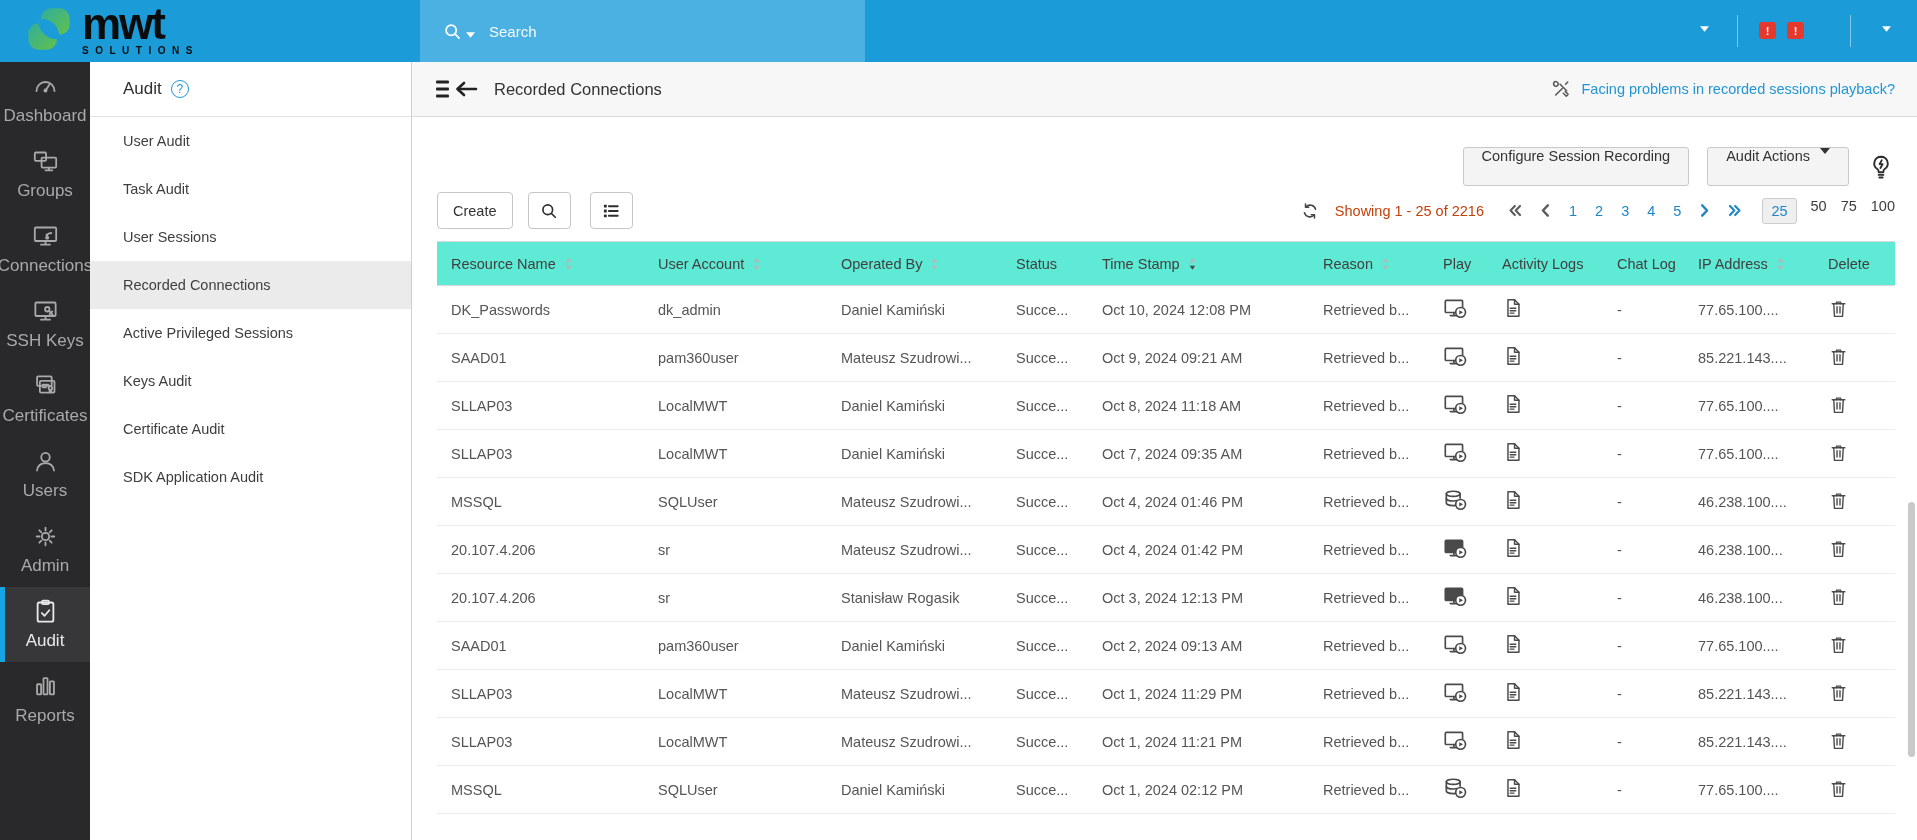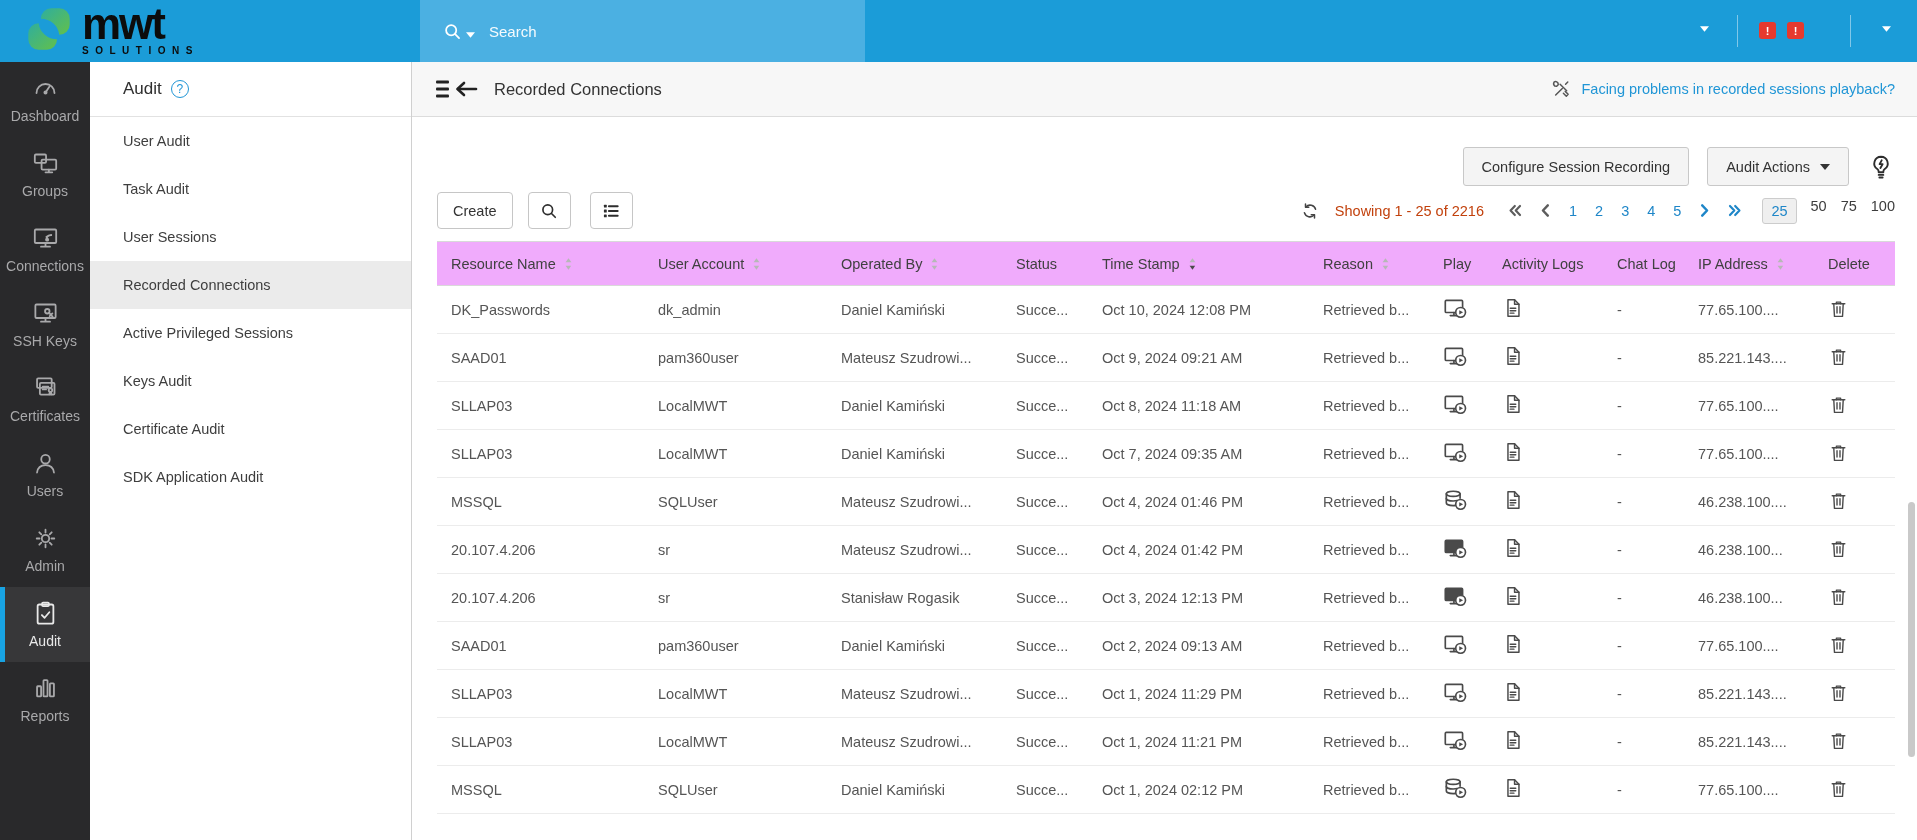--- a/index.html
+++ b/index.html
@@ -25,21 +25,21 @@
   .topbar-right { flex:1; display:flex; align-items:center; justify-content:flex-end; gap:28px; padding-right:26px; color:#fff; }
   .tb-icon { position:relative; display:inline-flex; align-items:flex-end; cursor:pointer; }
   .tb-caret { width:9px; height:6px; margin:0 0 4px 3px; }
   .tb-badge { position:absolute; top:-9px; right:-10px; background:var(--badge,#e6392e); color:#fff; width:17px; height:17px; border-radius:3px; font-size:11px; font-weight:bold; display:flex; align-items:center; justify-content:center; }
   .tb-divider { width:1px; height:32px; background:rgba(255,255,255,.45); }
 
   
   .sidebar { position:absolute; top:62px; left:0; bottom:0; width:90px; background:var(--sidebar,#29292b); }
   .side-item { position:relative; height:75px; display:flex; flex-direction:column; align-items:center; justify-content:center; gap:6px; color:#a9a9ab; cursor:pointer; }
   .side-item .s-icon svg { width:27px; height:27px; }
-  .side-item .s-label { font-size:14px; }
+  .side-item .s-label { font-size:17px; }
   .side-item.active { background:var(--sidebar_active,#373739); color:#e9e9e9; }
   .side-bar-accent { position:absolute; left:0; top:0; bottom:0; width:5px; }
 
   
   .panel { position:absolute; top:62px; left:90px; bottom:0; width:322px; background:#fff; border-right:1px solid #d0d0d0; }
   .panel-header { height:55px; display:flex; align-items:center; gap:9px; padding-left:33px; border-bottom:1px solid #e2e2e2; }
   .panel-title { font-size:17px; color:#2f2f2f; }
   .help-circle { width:18px; height:18px; border:1.5px solid var(--link,#2196d6); color:var(--link,#2196d6); border-radius:50%; font-size:12px; display:inline-flex; align-items:center; justify-content:center; cursor:pointer; }
   .p-item { position:relative; height:48px; line-height:48px; padding-left:33px; font-size:14.5px; color:#3e3e3e; cursor:pointer; white-space:nowrap; }
   .p-item.active { background:var(--panel_active,#ebebeb); }
@@ -51,21 +51,21 @@
   .main-header { height:55px; background:var(--header_band,#f7f7f7); border-bottom:1px solid #dcdcdc; display:flex; align-items:center; padding:0 22px 0 24px; }
   .collapse-ic { width:42px; height:22px; color:#222; cursor:pointer; }
   .main-title { font-size:16.5px; color:#333; margin-left:16px; }
   .header-spacer { flex:1; }
   .help-link { display:flex; align-items:center; gap:9px; cursor:pointer; }
   .help-link .tools { width:22px; height:22px; color:#555; }
   .help-link .txt { font-size:14.5px; color:var(--link,#2196d6); }
 
   .content { padding:0 22px 0 25px; }
   .actions-row { margin-top:30px; display:flex; justify-content:flex-end; align-items:center; gap:18px; }
-  .btn { height:39px; padding:0 18px; background:#f4f4f4; border:1px solid #c8c8c8; border-radius:3px; font-size:14.5px; color:#333; display:inline-flex; align-items:center; gap:10px; cursor:pointer; font-family:inherit; }
+  .btn { height:39px; padding:0 18px; background:#f4f4f4; border:1px solid #c8c8c8; border-radius:3px; font-size:14.5px; color:#333; display:inline-flex; align-items:flex-start; gap:10px; cursor:pointer; font-family:inherit; }
   .btn .dcaret { width:10px; height:6px; color:#333; }
   .bulb { width:28px; height:28px; color:#2d2d2d; cursor:pointer; }
 
   .toolbar-row { margin-top:6px; display:flex; align-items:center; }
   .tbtn { height:37px; background:#fff; border:1px solid #c6c6c6; border-radius:4px; font-size:14.5px; color:#333; display:inline-flex; align-items:center; justify-content:center; cursor:pointer; font-family:inherit; }
   .create-btn { padding:0 15px; margin-right:15px; }
   .select-box { width:211px; padding:0 12px; justify-content:space-between; margin-right:24px; }
   .select-box .chev { width:14px; height:9px; color:#333; }
   .icon-btn { width:43px; margin-right:19px; color:#2e2e2e; }
   .icon-btn svg { width:20px; height:20px; }
@@ -79,21 +79,21 @@
   .pg.dim { color:#5d5d5d; }
   .pg.blue, .pg-num { color:var(--accent,#1e86c8); }
   .pg-num { padding:0 9px; cursor:pointer; font-size:14.5px; }
   .sizes { display:flex; gap:14px; margin-left:12px; }
   .size { font-size:14.5px; color:#3d3d3d; cursor:pointer; }
   .size.active { background:#efefef; border:1px solid #ccc; border-radius:3px; color:var(--accent,#1e86c8); padding:4px 8px; }
 
   
   table.grid { width:100%; border-collapse:collapse; table-layout:fixed; margin-top:12px; }
   .c0{width:209px}.c1{width:183px}.c2{width:175px}.c3{width:86px}.c4{width:221px}.c5{width:120px}.c6{width:59px}.c7{width:115px}.c8{width:81px}.c9{width:130px}.c10{width:79px}
-  .grid th { background:#f0abfc; border-top:1px solid #d9d9d9; border-bottom:1px solid #d9d9d9; height:44px; font-weight:normal; font-size:14.5px; color:#404040; text-align:left; padding:0 4px 0 12px; white-space:nowrap; overflow:hidden; }
+  .grid th { background:#5eead4; border-top:1px solid #d9d9d9; border-bottom:1px solid #d9d9d9; height:44px; font-weight:normal; font-size:14.5px; color:#404040; text-align:left; padding:0 4px 0 12px; white-space:nowrap; overflow:hidden; }
   .grid th:first-child, .grid td:first-child { padding-left:14px; }
   .grid th .h-wrap { display:inline-flex; align-items:center; gap:8px; }
   .sort { width:9px; height:16px; cursor:pointer; }
   .grid td { height:48px; border-bottom:1px solid var(--row_border,#ececec); font-size:14.5px; color:#555; padding:0 4px 0 12px; white-space:nowrap; overflow:hidden; }
   .cell-icon { display:inline-flex; cursor:pointer; color:#4a4a4a; }
   .cell-icon svg { width:25px; height:25px; }
   .cell-icon.doc svg { width:22px; height:22px; }
   .cell-icon.trash svg { width:21px; height:21px; }
 
   .scroll-thumb { position:absolute; right:2px; top:440px; width:7px; height:255px; background:#c9c9c9; border-radius:4px; }

